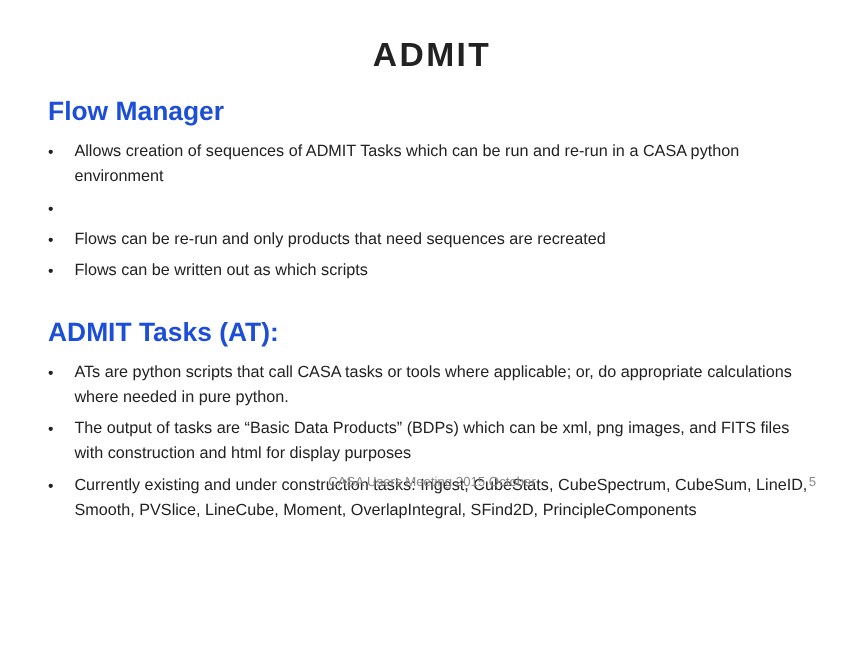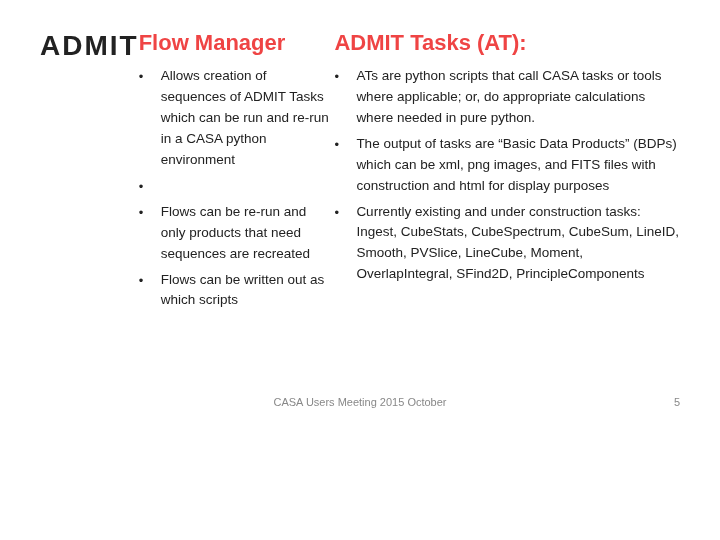--- a/index.html
+++ b/index.html
@@ -16,37 +16,37 @@
       color: #222222;
       overflow: hidden;
     }
 
     .slide {
       width: 720px;
       height: 432px;
       padding: 30px 40px 29px 40px;
       position: relative;
       display: flex;
-      flex-direction: row;
+      flex-direction: column;
     }
 
     .slide-title {
       text-align: center;
       font-size: 28px;
       font-weight: bold;
       letter-spacing: 2px;
       margin-bottom: 18px;
       color: #222222;
     }
 
     .section-title {
       font-size: 22px;
       font-weight: bold;
       margin-bottom: 10px;
-      color: #ef4444;
+      color: #1d4ed8;
     }
 
     .bullet-list {
       list-style: none;
       margin-bottom: 16px;
       padding-left: 0;
     }
 
     .bullet-list li {
       display: flex;

